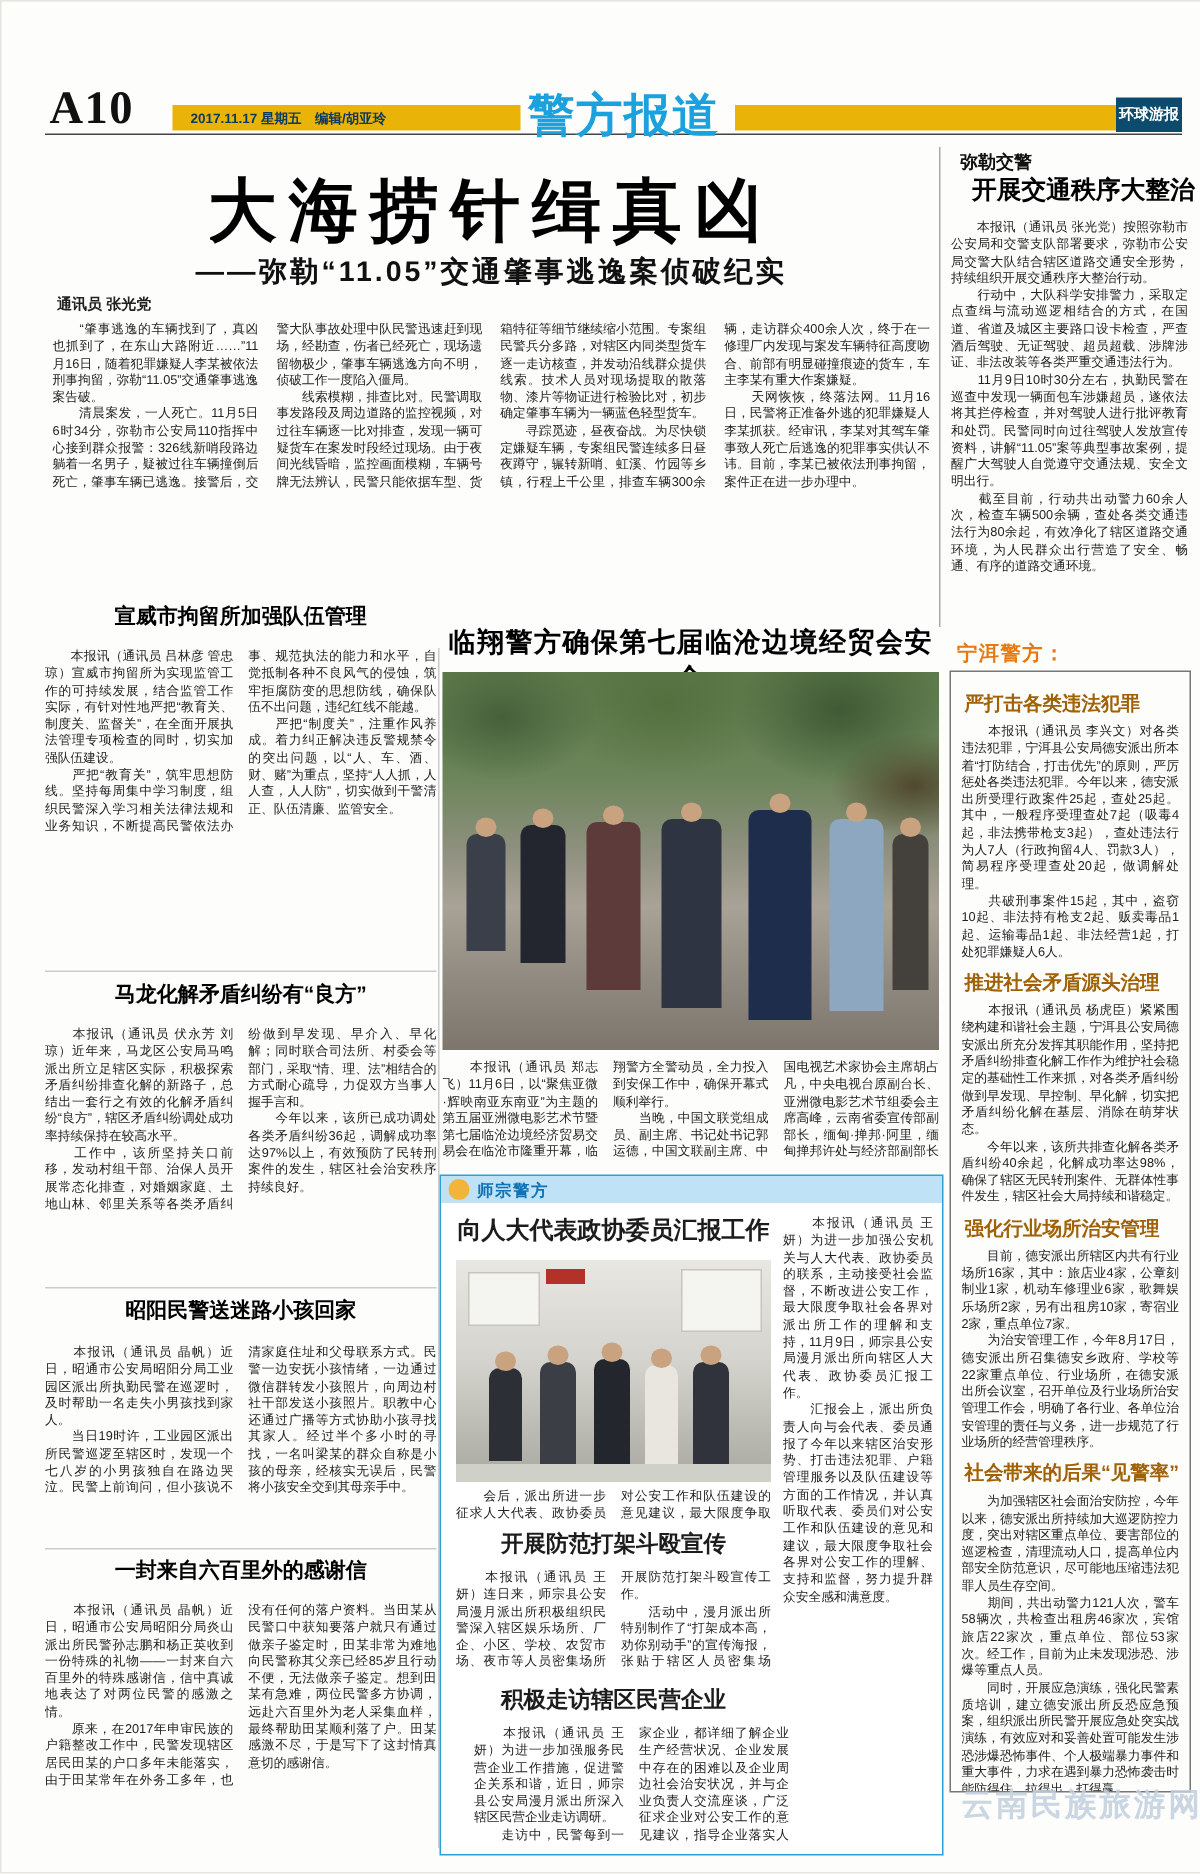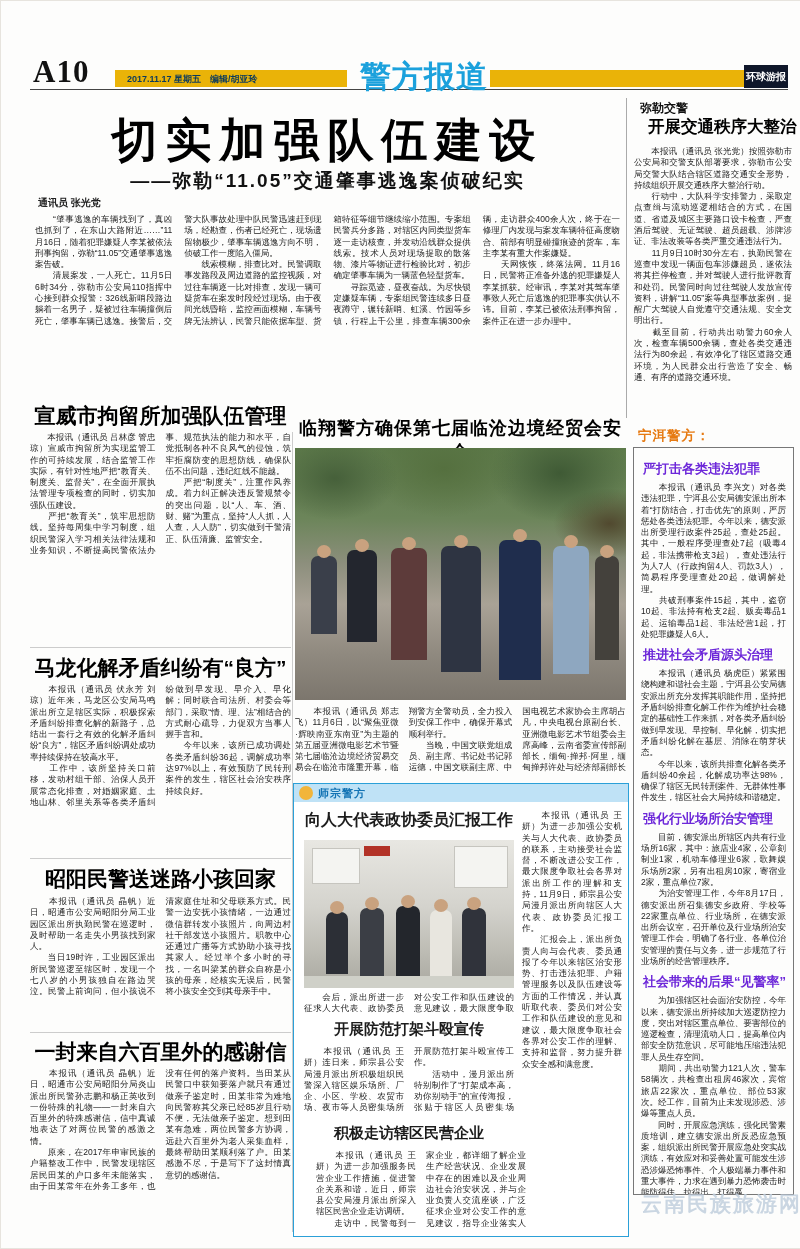--- a/index.html
+++ b/index.html
@@ -7,41 +7,41 @@
         font-family:"Liberation Sans","DejaVu Sans",sans-serif;color:#1c1c1c;
         box-shadow:inset 0 0 0 1px #e7e4de;padding-left:10px;}
   
   .hdr-pagenum{position:absolute;left:33px;top:54px;font-family:"Liberation Serif","DejaVu Serif",serif;
         font-size:31px;font-weight:bold;color:#111;letter-spacing:1px;}
   .hdr-rule{position:absolute;left:30px;top:89px;width:758px;height:1px;background:#444;}
   .hdr-bar{position:absolute;top:70px;height:17px;background:#eab308;}
   .hdr-bar-left{left:115px;width:232px;}
   .hdr-bar-right{left:490px;width:254px;}
   .hdr-date{position:absolute;left:12px;top:3px;font-size:9px;color:#0b3a5c;font-weight:bold;white-space:nowrap;}
-  .hdr-section{position:absolute;left:352px;top:56px;width:136px;text-align:right;
+  .hdr-section{position:absolute;left:352px;top:56px;width:136px;text-align:left;
         font-size:31px;font-weight:900;color:#1ba1dc;letter-spacing:1px;}
-  .hdr-masthead{position:absolute;left:744px;top:65px;width:44px;height:23px;background:#0f172a;
+  .hdr-masthead{position:absolute;left:744px;top:65px;width:44px;height:23px;background:#0c4a6e;
         color:#fff;font-size:10px;font-weight:bold;text-align:center;line-height:23px;letter-spacing:0px;}
   
   .main-headline{position:absolute;left:35px;top:110px;width:585px;text-align:center;
         font-size:46px;font-weight:900;letter-spacing:8px;color:#000;}
   .main-subhead{position:absolute;left:35px;top:168px;width:585px;text-align:center;
         font-size:19px;font-weight:bold;letter-spacing:2px;color:#111;}
   .main-byline{position:absolute;left:38px;top:196px;font-size:10px;font-weight:bold;color:#222;}
   .bodytext{font-size:8.5px;line-height:11.3px;text-align:justify;color:#222;
         white-space:pre-line;overflow:hidden;}
   .main-body{position:absolute;left:35px;top:214px;width:585px;height:202px;column-count:4;column-gap:12px;}
   .vrule-top{position:absolute;left:626px;top:98px;width:1px;height:320px;background:#aaa;}
   .vrule-left{position:absolute;left:292px;top:432px;width:1px;height:800px;background:#ccc;}
   
   .mile-kicker{position:absolute;left:640px;top:100px;font-size:12px;font-weight:bold;color:#111;}
   .mile-headline{position:absolute;left:648px;top:116px;font-size:16.5px;font-weight:900;color:#000000;}
   .mile-body{position:absolute;left:634px;top:146px;width:158px;height:272px;}
   
-  .la-head{position:absolute;left:30px;width:261px;text-align:center;font-size:21px;font-weight:900;color:#000;}
+  .la-head{position:absolute;left:30px;width:261px;text-align:center;font-size:14px;font-weight:900;color:#000;}
   .la-body{position:absolute;left:30px;width:261px;column-count:2;column-gap:10px;}
   .hsep{position:absolute;left:30px;width:261px;height:1px;background:#ccc;}
   
   .lc-head{position:absolute;left:295px;top:416px;width:331px;text-align:center;
         font-size:18px;font-weight:900;color:#000;letter-spacing:1px;}
   .photo1{position:absolute;left:295px;top:448px;width:331px;height:252px;overflow:hidden;
         background:
          radial-gradient(ellipse 90px 60px at 12% 12%,#46603a 0%,rgba(70,96,58,0) 70%),
          radial-gradient(ellipse 110px 70px at 45% 8%,#55703f 0%,rgba(85,112,63,0) 70%),
          radial-gradient(ellipse 100px 70px at 80% 10%,#3f5a35 0%,rgba(63,90,53,0) 70%),
@@ -63,42 +63,42 @@
   .sz-tail{position:absolute;left:10px;top:208px;width:210px;height:25px;column-count:2;column-gap:10px;}
   .sz-h2{position:absolute;left:10px;top:236px;width:210px;text-align:center;font-size:15px;font-weight:900;}
   .sz-b2{position:absolute;left:10px;top:262px;width:210px;height:74px;column-count:2;column-gap:10px;}
   .sz-h3{position:absolute;left:10px;top:340px;width:210px;text-align:center;font-size:15px;font-weight:900;}
   .sz-b3{position:absolute;left:10px;top:366px;width:210px;height:80px;column-count:2;column-gap:10px;margin-left:12px;}
   .sz-right{position:absolute;left:228px;top:26px;width:100px;height:420px;}
   
   .ng-label{position:absolute;left:638px;top:427px;font-size:13.5px;font-weight:900;color:#e67a12;letter-spacing:1px;}
   .ng-box{position:absolute;left:633px;top:447px;width:161px;height:748px;border:1px solid #777;
         box-sizing:border-box;padding:6px 7px;overflow:hidden;}
-  .ng-h{font-size:13px;font-weight:900;color:#6d28d9;margin:6px 0 4px 2px;}
+  .ng-h{font-size:13px;font-weight:900;color:#a16207;margin:6px 0 4px 2px;}
   .ng-b{height:auto;}
   
   .wm{position:absolute;right:8px;top:1192px;width:260px;text-align:right;color:#c2d0de;font-weight:900;line-height:1.15;}
   .wm-1{font-size:21px;letter-spacing:2px;opacity:.85;}
   .wm-2{font-size:19px;letter-spacing:1px;opacity:.8;}
 </style>
 </head>
 <body>
 
 <div class="page">
 
   <div class="hdr-pagenum">A10</div>
   <div class="hdr-rule"></div>
   <div class="hdr-bar hdr-bar-left">
     <span class="hdr-date">2017.11.17 星期五　编辑/胡亚玲</span>
   </div>
   <div class="hdr-section">警方报道</div>
   <div class="hdr-bar hdr-bar-right"></div>
   <div class="hdr-masthead">环球游报</div>
 
-  <div class="main-headline">切实加强队伍建设</div>
+  <div class="main-headline">大海捞针缉真凶</div>
   <div class="main-subhead">——弥勒“11.05”交通肇事逃逸案侦破纪实</div>
   <div class="main-byline">通讯员 张光党</div>
   <div class="main-body bodytext">　　“肇事逃逸的车辆找到了，真凶也抓到了，在东山大路附近……”11月16日，随着犯罪嫌疑人李某被依法刑事拘留，弥勒“11.05”交通肇事逃逸案告破。
 　　清晨案发，一人死亡。11月5日6时34分，弥勒市公安局110指挥中心接到群众报警：326线新哨段路边躺着一名男子，疑被过往车辆撞倒后死亡，肇事车辆已逃逸。接警后，交警大队事故处理中队民警迅速赶到现场，经勘查，伤者已经死亡，现场遗留物极少，肇事车辆逃逸方向不明，侦破工作一度陷入僵局。
 　　线索模糊，排查比对。民警调取事发路段及周边道路的监控视频，对过往车辆逐一比对排查，发现一辆可疑货车在案发时段经过现场。由于夜间光线昏暗，监控画面模糊，车辆号牌无法辨认，民警只能依据车型、货箱特征等细节继续缩小范围。专案组民警兵分多路，对辖区内同类型货车逐一走访核查，并发动沿线群众提供线索。技术人员对现场提取的散落物、漆片等物证进行检验比对，初步确定肇事车辆为一辆蓝色轻型货车。
 　　寻踪觅迹，昼夜奋战。为尽快锁定嫌疑车辆，专案组民警连续多日昼夜蹲守，辗转新哨、虹溪、竹园等乡镇，行程上千公里，排查车辆300余辆，走访群众400余人次，终于在一修理厂内发现与案发车辆特征高度吻合、前部有明显碰撞痕迹的货车，车主李某有重大作案嫌疑。
 　　天网恢恢，终落法网。11月16日，民警将正准备外逃的犯罪嫌疑人李某抓获。经审讯，李某对其驾车肇事致人死亡后逃逸的犯罪事实供认不讳。目前，李某已被依法刑事拘留，案件正在进一步办理中。</div>
   <div class="vrule-top"></div>
   <div class="vrule-left"></div>
 

